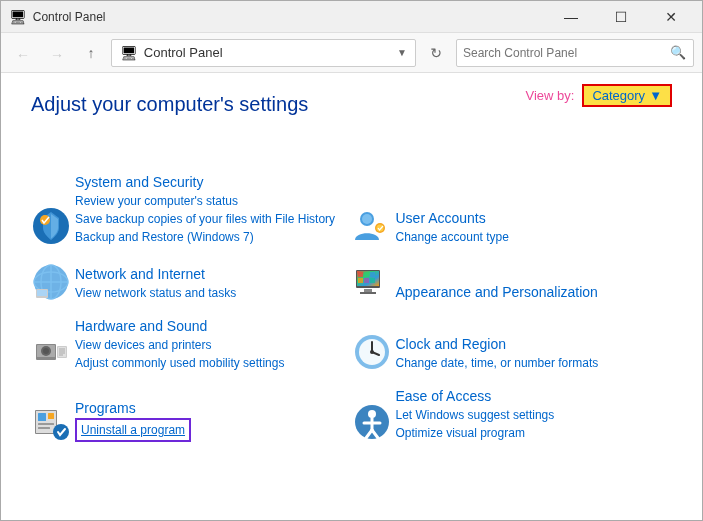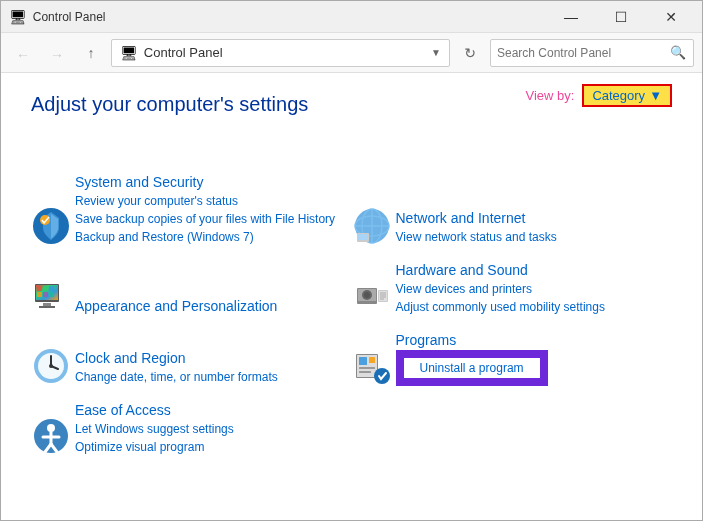--- a/index.html
+++ b/index.html
@@ -114,21 +114,21 @@
       background: transparent;
       cursor: pointer;
       font-size: 14px;
       color: #666;
       display: flex;
       align-items: center;
       justify-content: center;
       border-radius: 2px;
     }
     .search-box {
-      width: 204px;
+      width: 238px;
       height: 28px;
       border: 1px solid #ccc;
       background: #fff;
       border-radius: 2px;
       display: flex;
       align-items: center;
       padding: 0 6px;
       gap: 4px;
     }
     .search-input {
@@ -216,23 +216,24 @@
 
     .item-link {
       color: #0066cc;
       font-size: 12px;
       cursor: pointer;
       display: block;
       line-height: 1.5;
     }
 
     .item-link.highlighted {
-      border: 8px solid #6d28d9;
-      padding: 1px 16px;
+      border: 2px solid #6d28d9;
+      padding: 1px 4px;
       display: inline-block;
+      text-decoration: underline;
     }
 
     
     .clearfix::after { content: ''; display: table; clear: both; }
   </style>
 </head>
 <body>
 
 <div class="title-bar">
   <div class="title-bar-left">
@@ -290,20 +291,36 @@
         </svg>
       </div>
       <div class="item-content">
         <div class="item-title">System and Security</div>
         <a class="item-link">Review your computer's status</a>
         <a class="item-link">Save backup copies of your files with File History</a>
         <a class="item-link">Backup and Restore (Windows 7)</a>
       </div>
     </div>
 
+    <div class="item-group">
+      <div class="item-icon">
+        <svg width="40" height="40" viewBox="0 0 40 40">
+          <circle cx="15" cy="13" r="7" fill="#4a9fe0"></circle>
+          <circle cx="15" cy="13" r="5" fill="#7bbfef"></circle>
+          <path d="M3 34 C3 25 27 25 27 34" fill="#4a9fe0"></path>
+          <circle cx="28" cy="22" r="5" fill="#f5a623"></circle>
+          <circle cx="28" cy="22" r="3.5" fill="#ffcc44"></circle>
+          <path d="M26 22 L27.5 24 L31 20" stroke="white" stroke-width="1.2" fill="none"></path>
+        </svg>
+      </div>
+      <div class="item-content">
+        <div class="item-title">User Accounts</div>
+        <a class="item-link">Change account type</a>
+      </div>
+    </div>
 
     <div class="item-group">
       <div class="item-icon">
         <svg width="40" height="40" viewBox="0 0 40 40">
           <circle cx="20" cy="20" r="17" fill="#4a9fe0" opacity="0.8"></circle>
           <ellipse cx="20" cy="20" rx="10" ry="17" fill="none" stroke="#7bbfef" stroke-width="1.5"></ellipse>
           <ellipse cx="20" cy="20" rx="17" ry="10" fill="none" stroke="#7bbfef" stroke-width="1.5"></ellipse>
           <line x1="3" y1="20" x2="37" y2="20" stroke="#7bbfef" stroke-width="1.5"></line>
           <line x1="20" y1="3" x2="20" y2="37" stroke="#7bbfef" stroke-width="1.5"></line>
           <rect x="5" y="27" width="12" height="9" rx="1" fill="#ccc"></rect>

